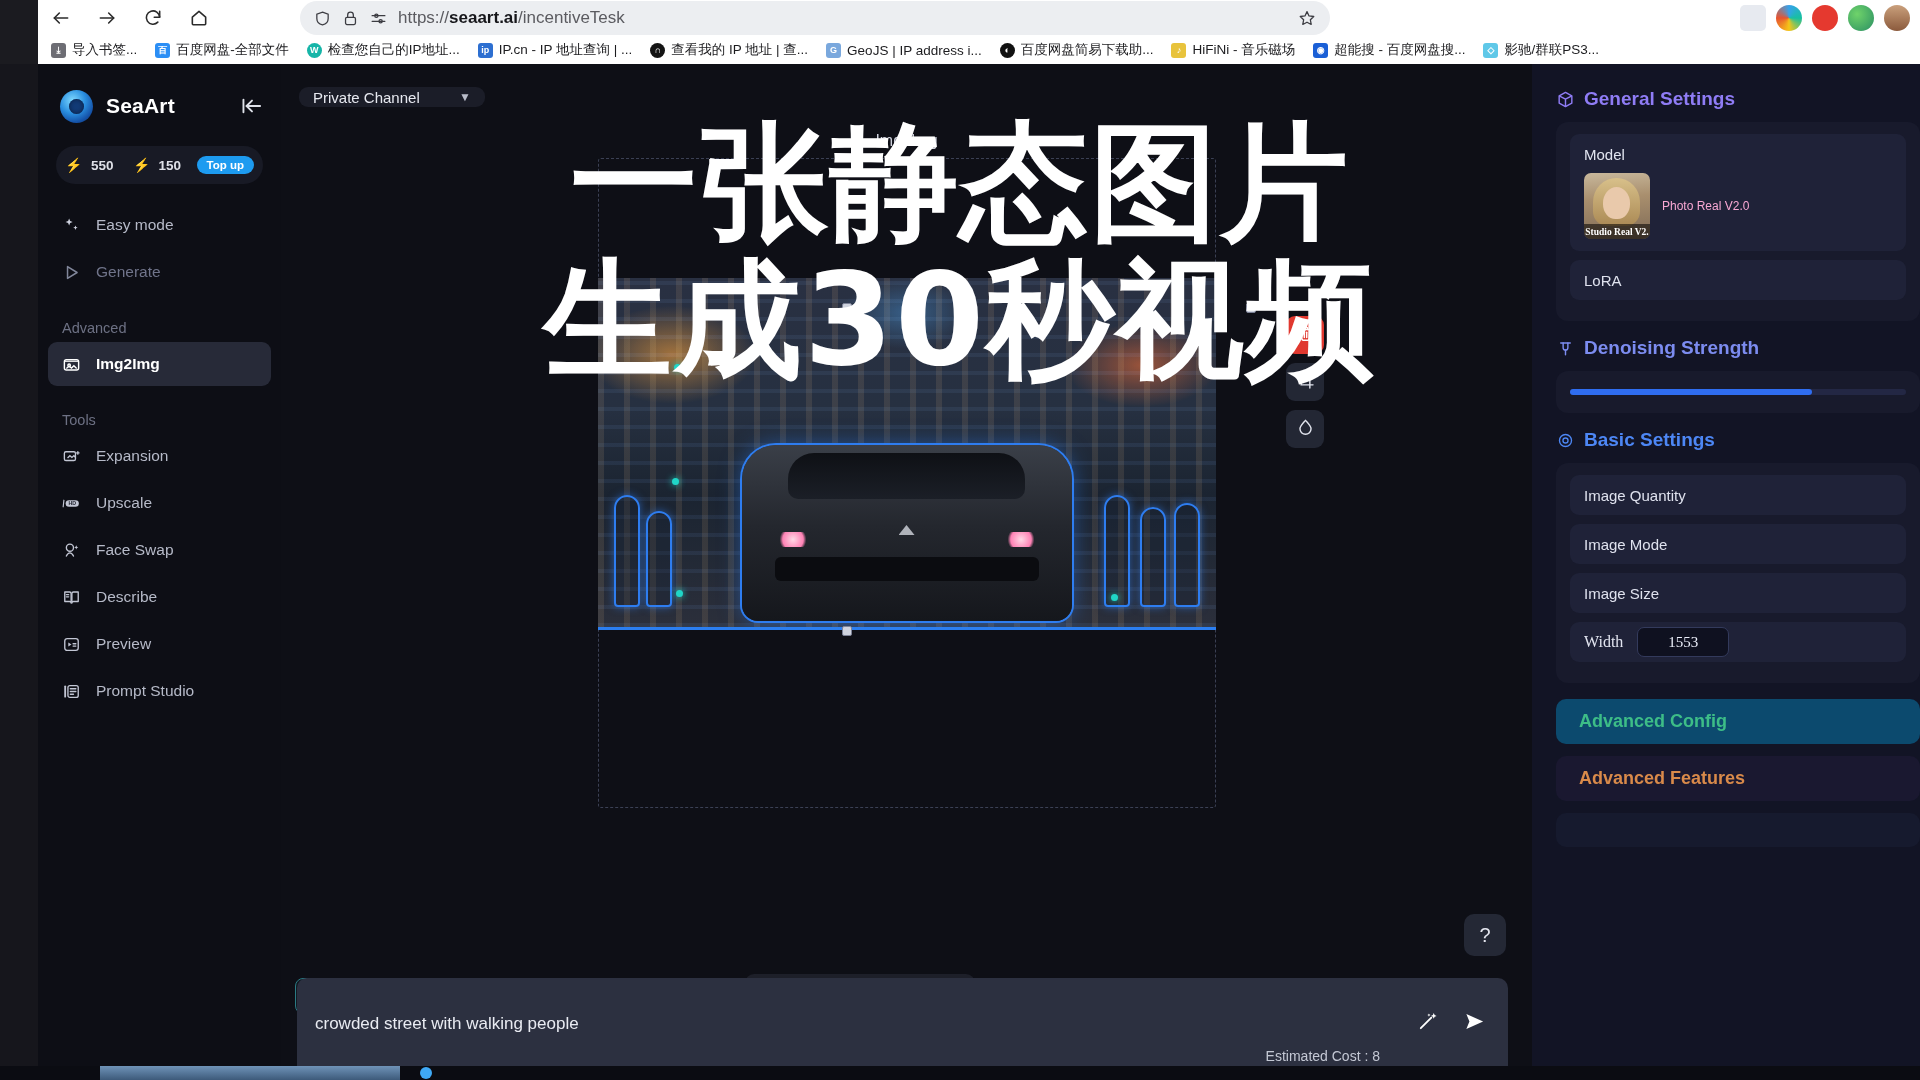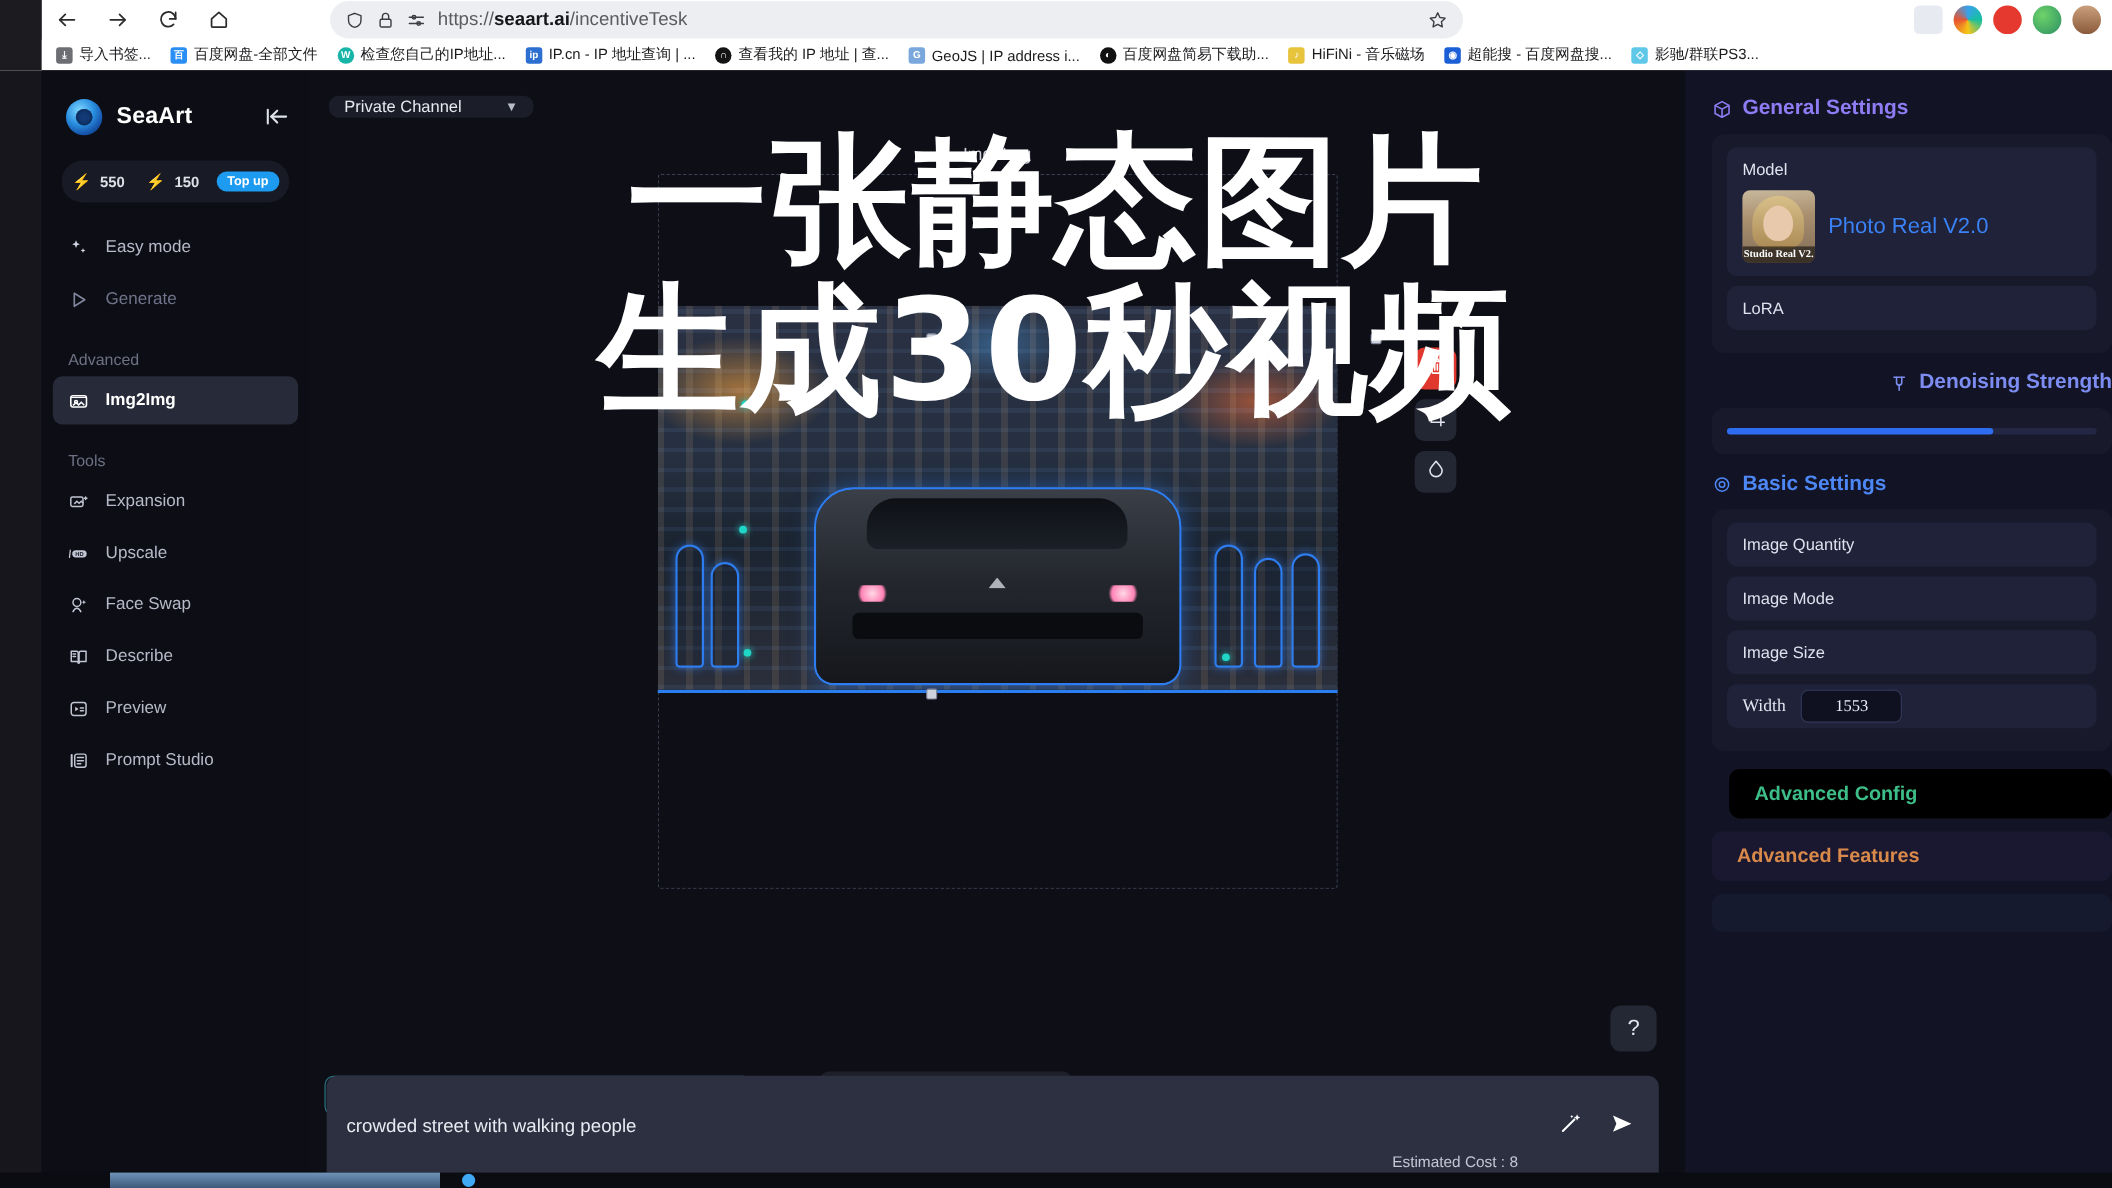--- a/index.html
+++ b/index.html
@@ -307,38 +307,38 @@
   }
   .model-thumb .hair::after{
     content:""; position:absolute; left:10px; top:9px; width:27px; height:32px; border-radius:50% 50% 46% 46%;
     background:#e9c9ab;
   }
   .model-thumb .cap {
     position:absolute; left:0; right:0; bottom:0; height:15px; background:rgba(0,0,0,.55);
     color:#fff; font-size:9.5px; font-weight:700; display:flex; align-items:center; justify-content:center;
     font-family:"Liberation Serif", serif;
   }
-  .model-name { font-size: 20px; color: #3b82f6; white-space: nowrap; }
+  .model-name { font-size: 12px; color: #f9a8d4; white-space: nowrap; }
 
   .slider-track {
     height: 6px; border-radius: 3px; background: #232744; margin: 14px 0 6px 0; position: relative;
   }
   .slider-fill { position:absolute; left:0; top:0; bottom:0; width: 72%; border-radius:3px; background:#2f6df0; }
   .width-row { display:flex; align-items:center; gap: 14px; }
   .width-input {
     background: #0f1120; border: 1px solid #333a5c; border-radius: 7px;
     height: 30px; min-width: 92px; display:flex; align-items:center; justify-content:center;
     color:#eceffa; font-size:15px; font-family:"Liberation Serif", serif;
   }
   .width-label { font-family:"Liberation Serif", serif; font-size:16px; color:#e2e5f0; }
   .rp-banner {
     border-radius: 10px; padding: 12px 14px; margin-bottom: 12px;
     display:flex; align-items:center; gap:9px; font-size:18px; font-weight:600;
   }
-  .rp-banner.green { background: #000000; color:#3dbd87;margin-left:16px; }
+  .rp-banner.green { background: #0c4a6e; color:#3dbd87; }
   .rp-banner.orange { background: #1a1830; color:#d98a4a; }
   .rp-stub { background:#161a2e; border-radius:10px; height: 34px; margin-bottom: 10px; }
 
   
   .overlay-text {
     position: absolute; left: 0; top: 118px; width: 1920px;
     text-align: center; pointer-events: none;
     font-family: "DejaVu Sans", sans-serif;
     font-weight: 700; color: #ffffff; line-height: 1.02;
     letter-spacing: 2px;
@@ -733,21 +733,21 @@
             <span class="cap">Studio Real V2.</span>
           </div>
           <span class="model-name">Photo Real V2.0</span>
         </div>
       </div>
       <div class="rp-row">
         <span>LoRA</span>
       </div>
     </div>
 
-    <div class="rp-head blue" style="color:#7c8cf0;justify-content:flex-end;">
+    <div class="rp-head blue" style="color:#7c8cf0;">
       <span class="hico">
         <svg viewBox="0 0 24 24" fill="none" stroke="#7c8cf0" stroke-width="1.8" stroke-linecap="round">
             <path d="M6 5h12"></path>
             <path d="M9 5v6a3 3 0 0 0 6 0V5"></path>
             <line x1="12" y1="14" x2="12" y2="20"></line>
           </svg>
       </span>
       <span>Denoising Strength</span>
     </div>
     <div class="rp-card" style="padding-top:4px;">

